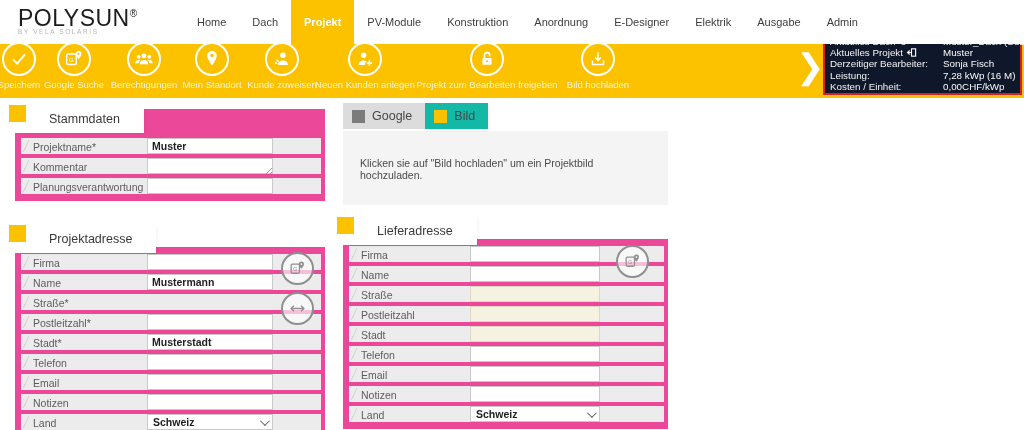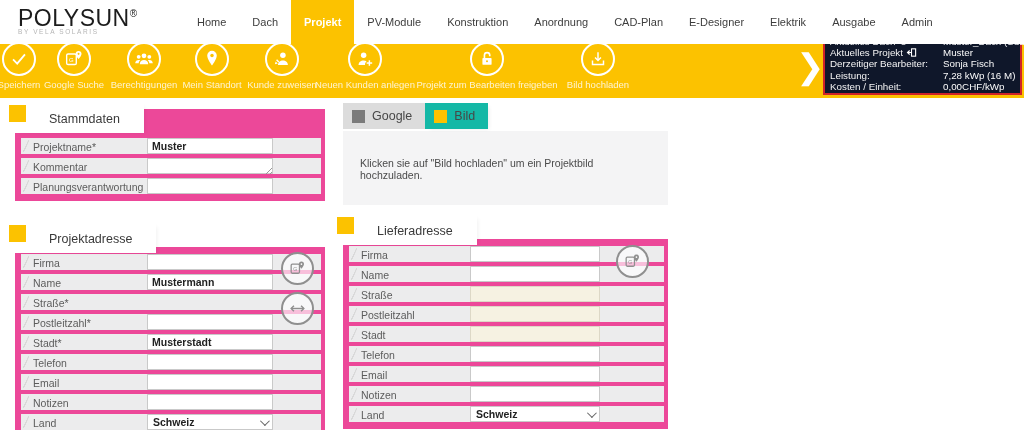--- a/index.html
+++ b/index.html
@@ -87,21 +87,20 @@
     <div class="logo-title"><span>POLYSUN</span><span class="logo-reg">®</span></div>
     <div class="logo-sub">BY VELA SOLARIS</div>
   </div>
   <div class="nav">
     <div class="nav-item">Home</div>
     <div class="nav-item">Dach</div>
     <div class="nav-item active">Projekt</div>
     <div class="nav-item">PV-Module</div>
     <div class="nav-item">Konstruktion</div>
     <div class="nav-item">Anordnung</div>
-    <div class="nav-item">CAD-Plan</div>
     <div class="nav-item">E-Designer</div>
     <div class="nav-item">Elektrik</div>
     <div class="nav-item">Ausgabe</div>
     <div class="nav-item">Admin</div>
   </div>
 </div>
 
 <div class="toolbar">
 
   <div class="tb-btn tb1">

